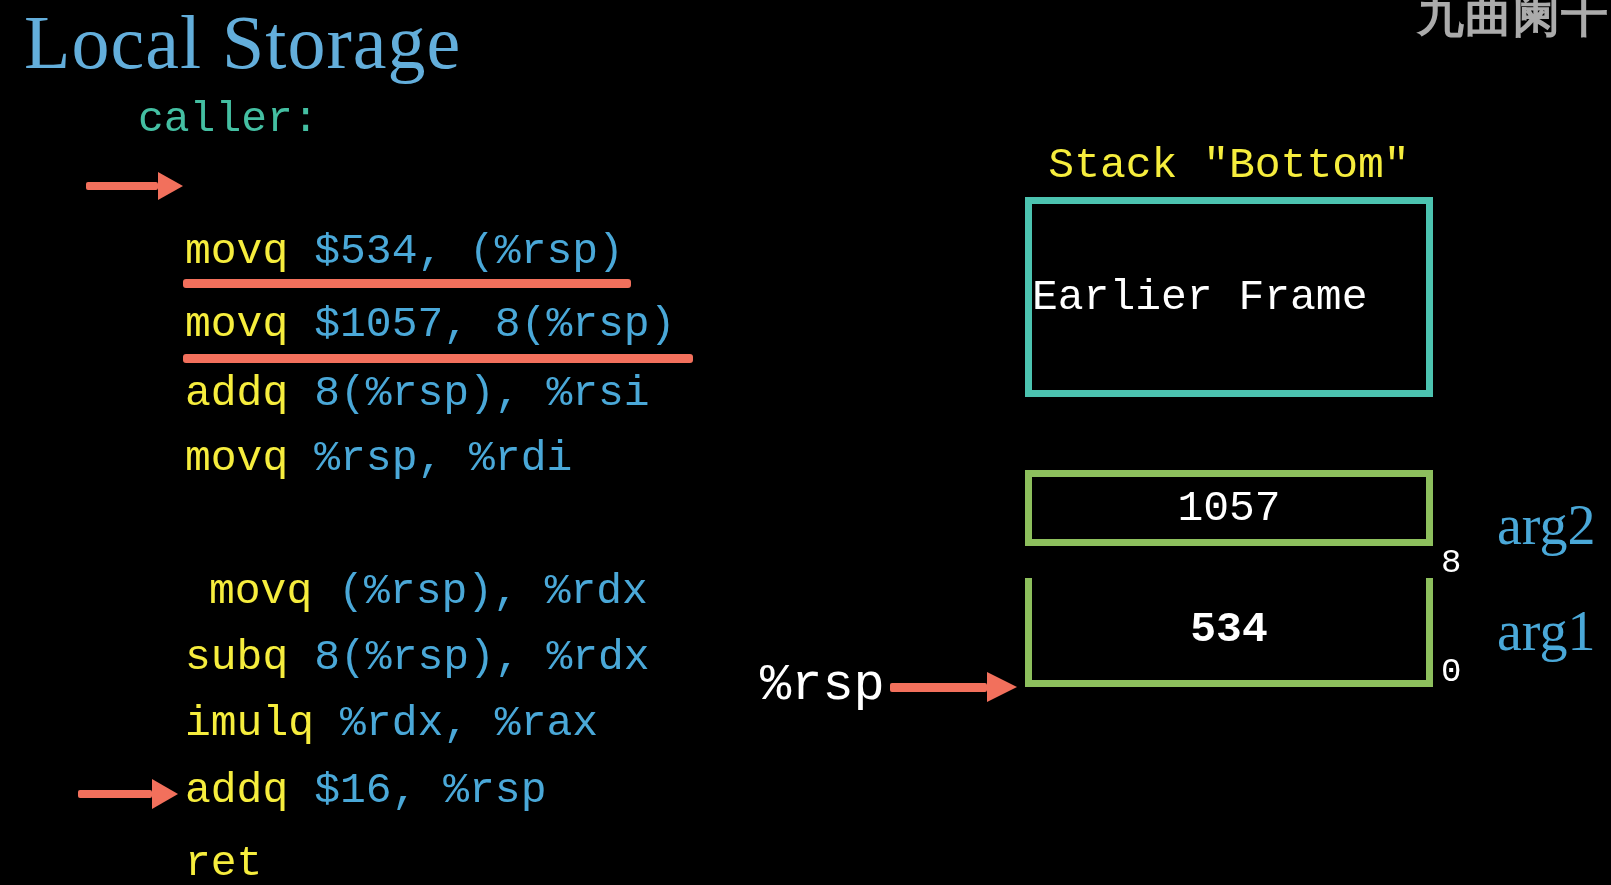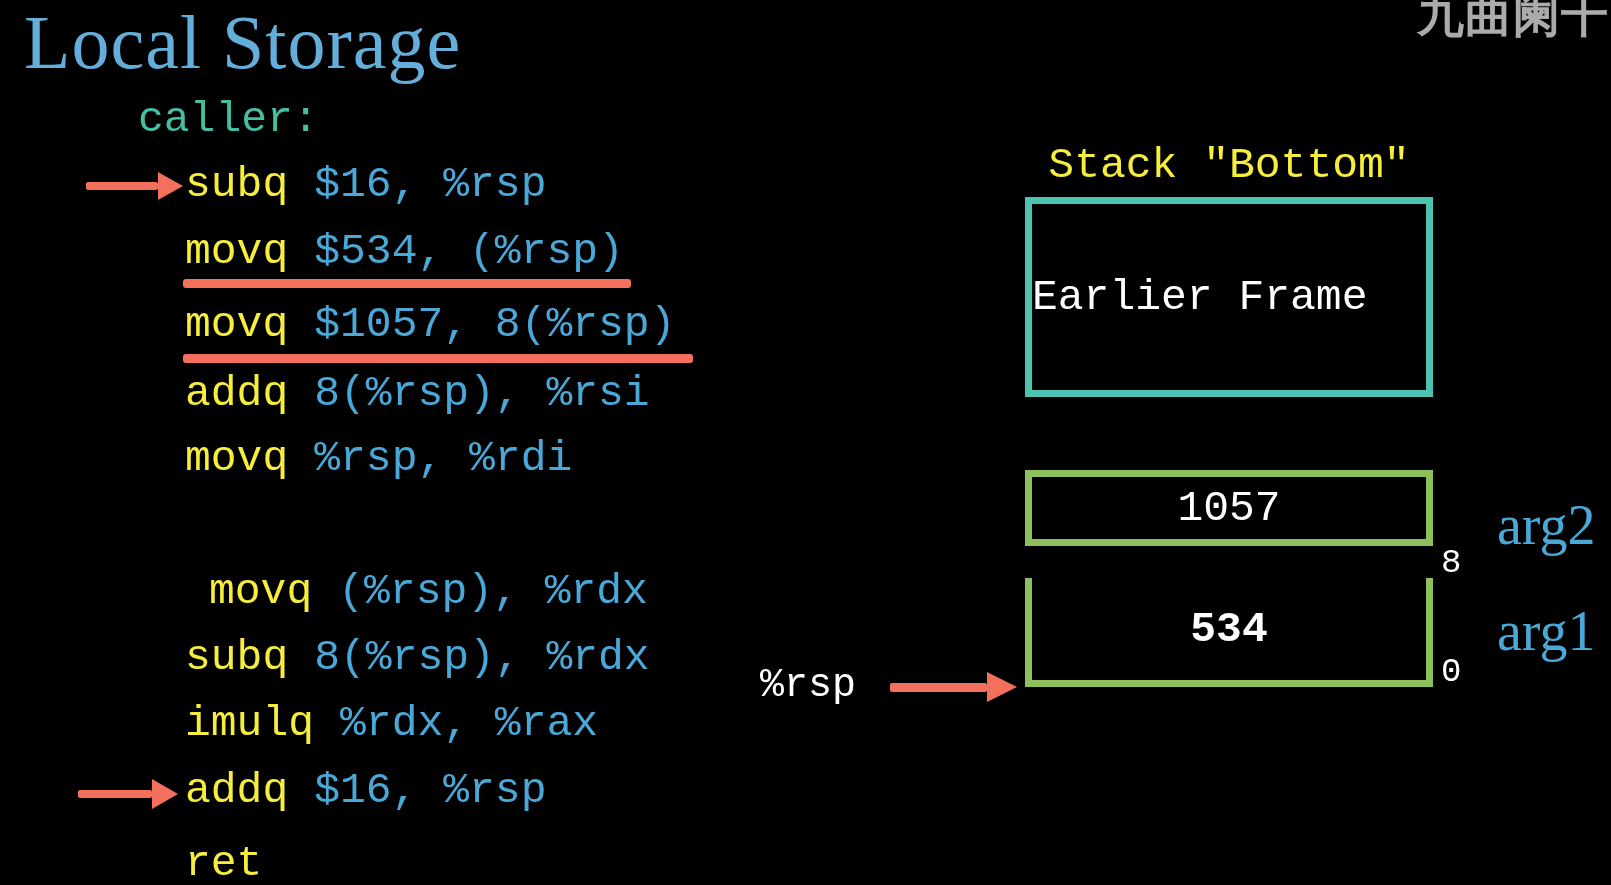--- a/index.html
+++ b/index.html
@@ -105,35 +105,34 @@
   .offset-8{top:546px;}
   .offset-0{top:655px;}
   .arg{
     position:absolute;left:1497px;height:44px;line-height:44px;
     color:var(--code_blue);font-size:56px;font-family:Liberation Serif, serif;
   }
   .arg-2{top:503px;}
   .arg-1{top:609px;}
   .rsp-label{
     position:absolute;left:760px;top:664px;height:44px;line-height:44px;
-    color:var(--white_text);font-size:40px;
+    color:var(--white_text);font-size:52px;
   }
 </style>
 </head>
 <body>
 
 <div class="stage">
 
   <div class="watermark">九曲阑干</div>
 
   <h1 class="title">Local Storage</h1>
 
   <div class="line l1 caller-line"><span class="mn">caller:</span></div>
 
-  <div class="line l2"><span class="mn">subq</span><span class="op">$16, %rsp</span></div>
 
   <div class="line l3"><span class="mn">movq</span><span class="op">$534, (%rsp)</span></div>
 
   <div class="line l4"><span class="mn">movq</span><span class="op">$1057, 8(%rsp)</span></div>
 
   <div class="line l5"><span class="mn">addq</span><span class="op">8(%rsp), %rsi</span></div>
 
   <div class="line l6"><span class="mn">movq</span><span class="op">%rsp, %rdi</span></div>
 
 

